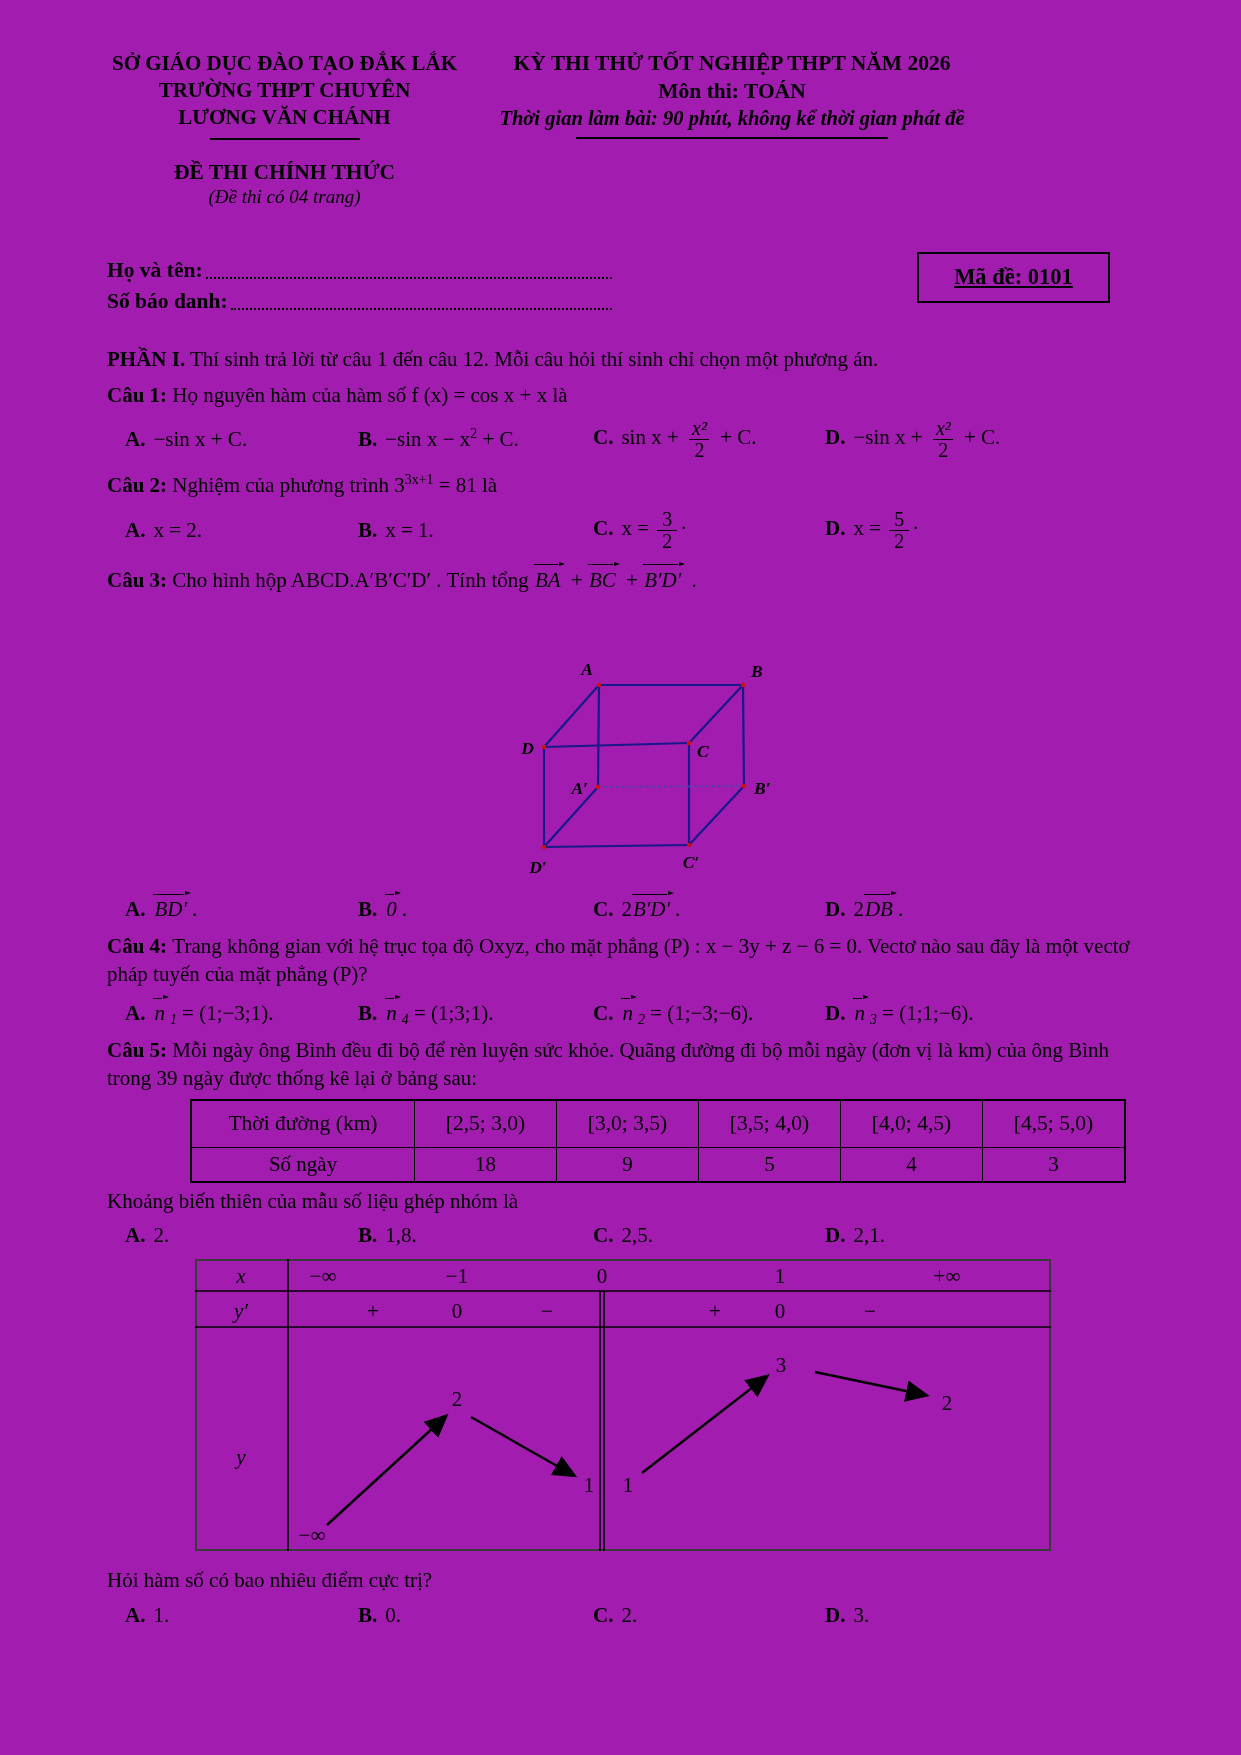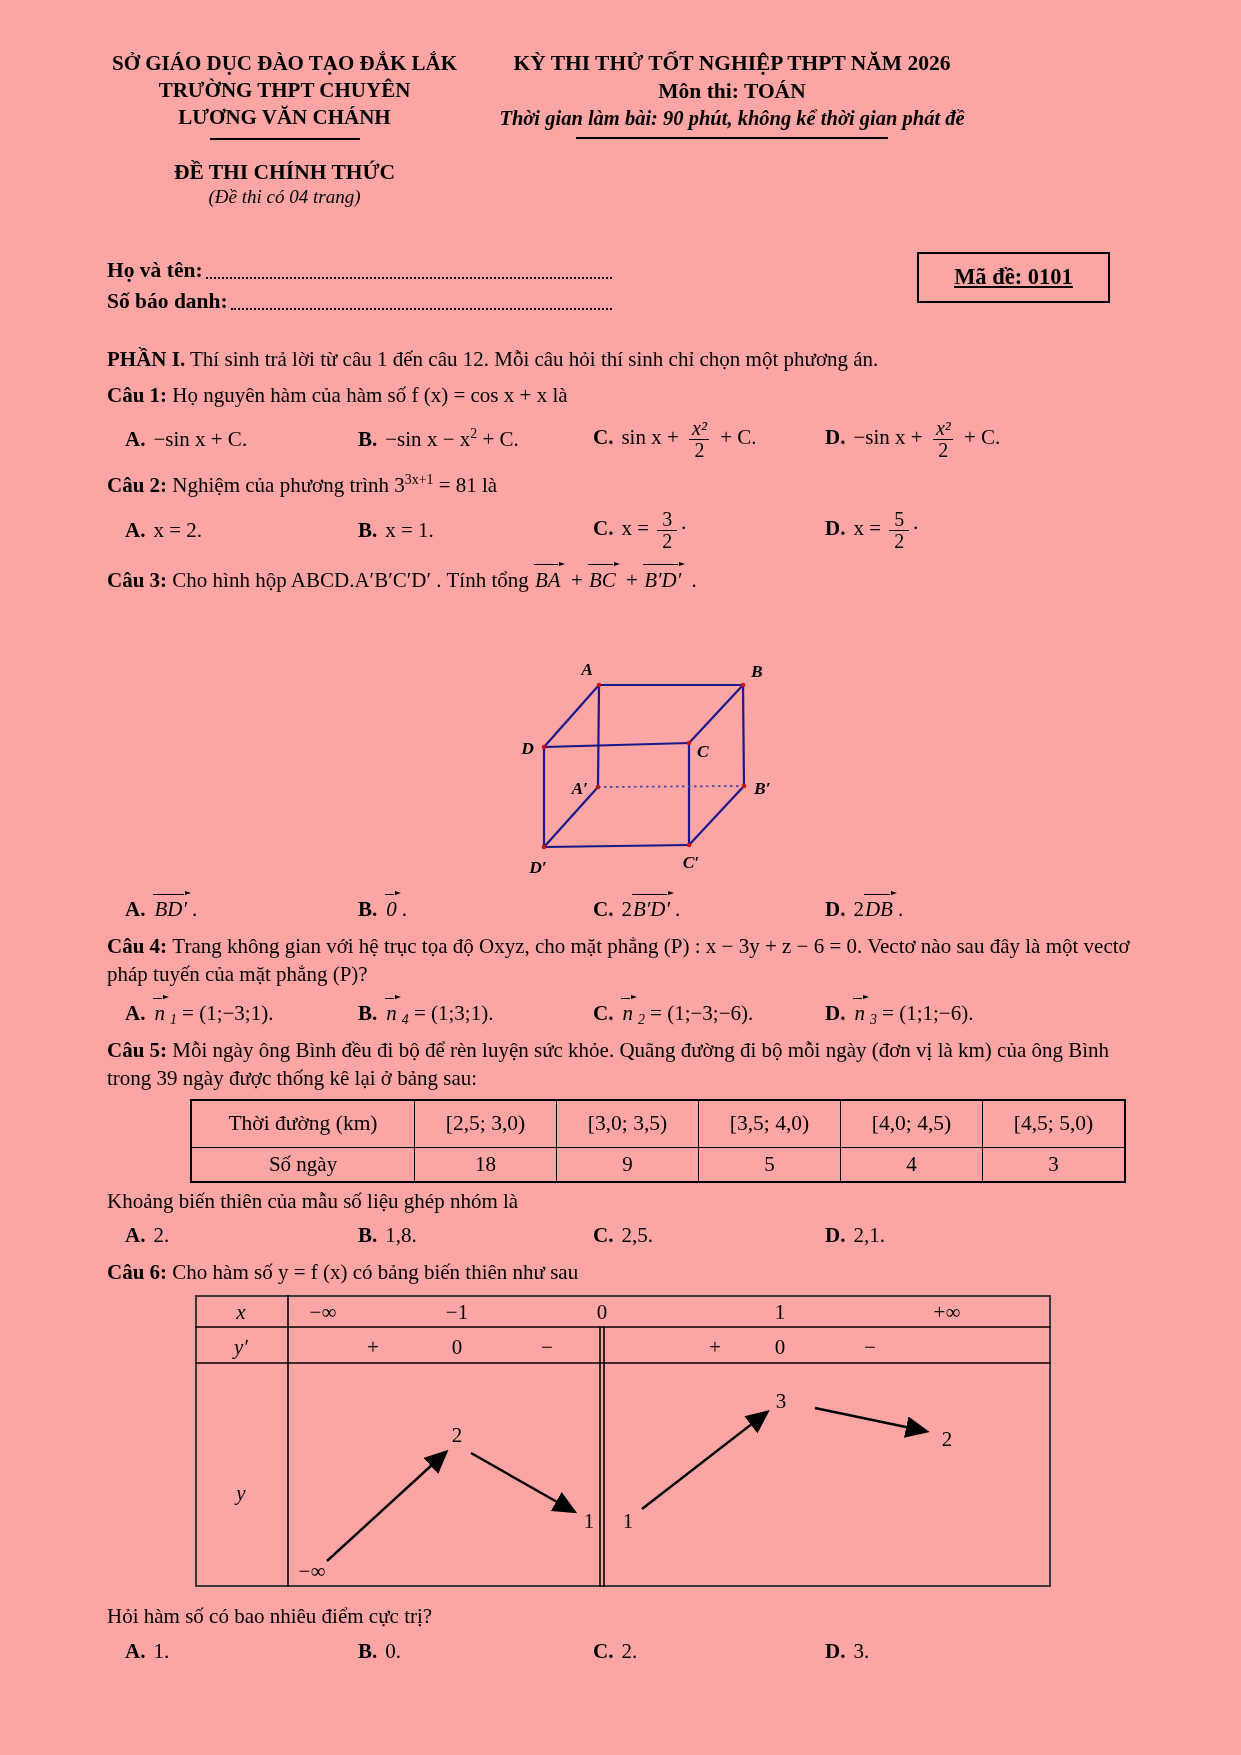--- a/index.html
+++ b/index.html
@@ -1,17 +1,17 @@
 <!DOCTYPE html>
 <html><head>
 <meta charset="utf-8">
 <title>Đề thi</title>
 <style>
   html,body{margin:0;padding:0;background:#e8e8e8;}
-  .page{position:relative;width:1241px;height:1755px;margin:0 auto;background:#fca5a5;
+  .page{position:relative;width:1241px;height:1755px;margin:0 auto;background:#a21caf;
         font-family:"Liberation Serif","DejaVu Serif",serif;color:#000;font-size:21px;overflow:hidden;}
   .bd{font-weight:bold;}
   .it{text-align:right;}
   .rm{font-style:normal;}
   .sup{font-size:0.66em;vertical-align:0.6em;line-height:0;}
   .sub{font-size:0.66em;vertical-align:-0.3em;line-height:0;font-style:italic;}
   
   .hdr{display:flex;padding-top:50px;}
   .hdr-left{width:385px;margin-left:92px;text-align:center;}
   .hdr-right{width:500px;margin-left:5px;text-align:center;}
@@ -195,21 +195,20 @@
     </tbody>
   </table>
   <p class="para" style="margin-top:5px"><span class="rm">Khoảng biến thiên của mẫu số liệu ghép nhóm là</span></p>
   <div class="opts">
     <span class="opt"><span class="optlabel">A.</span><span><span class="rm">2.</span></span></span>
     <span class="opt"><span class="optlabel">B.</span><span><span class="rm">1,8.</span></span></span>
     <span class="opt"><span class="optlabel">C.</span><span><span class="rm">2,5.</span></span></span>
     <span class="opt"><span class="optlabel">D.</span><span><span class="rm">2,1.</span></span></span>
   </div>
 
-  <p class="para"><span class="bd">Câu 6: </span><span class="rm">Cho hàm số </span><span class="it">y = f (x)</span><span class="rm"> có bảng biến thiên như sau</span></p>
   <div class="bbt-wrap">
     <svg width="856" height="292" viewBox="0 0 856 292">
       <rect x="1" y="1" width="854" height="290" fill="none" stroke="#3a3a3a" stroke-width="2"></rect>
       <g stroke="#000" stroke-width="1.6">
         <line x1="93" y1="0" x2="93" y2="292"></line>
         <line x1="0" y1="32" x2="856" y2="32"></line>
         <line x1="0" y1="68" x2="856" y2="68"></line>
         <line x1="405" y1="32" x2="405" y2="292"></line>
         <line x1="409" y1="32" x2="409" y2="292"></line>
       </g>

